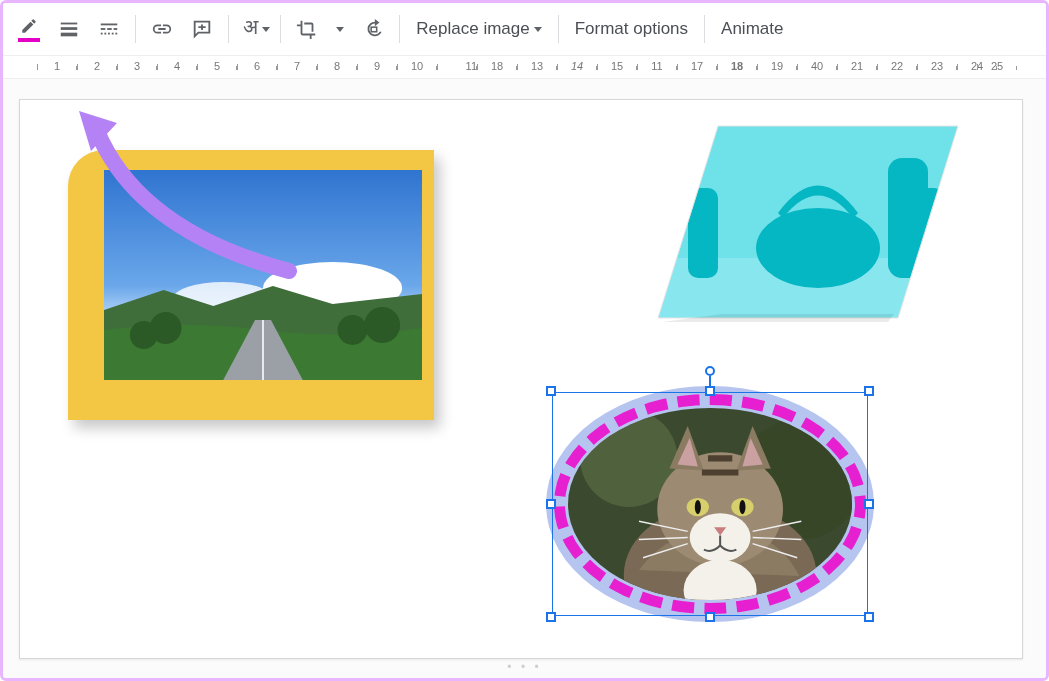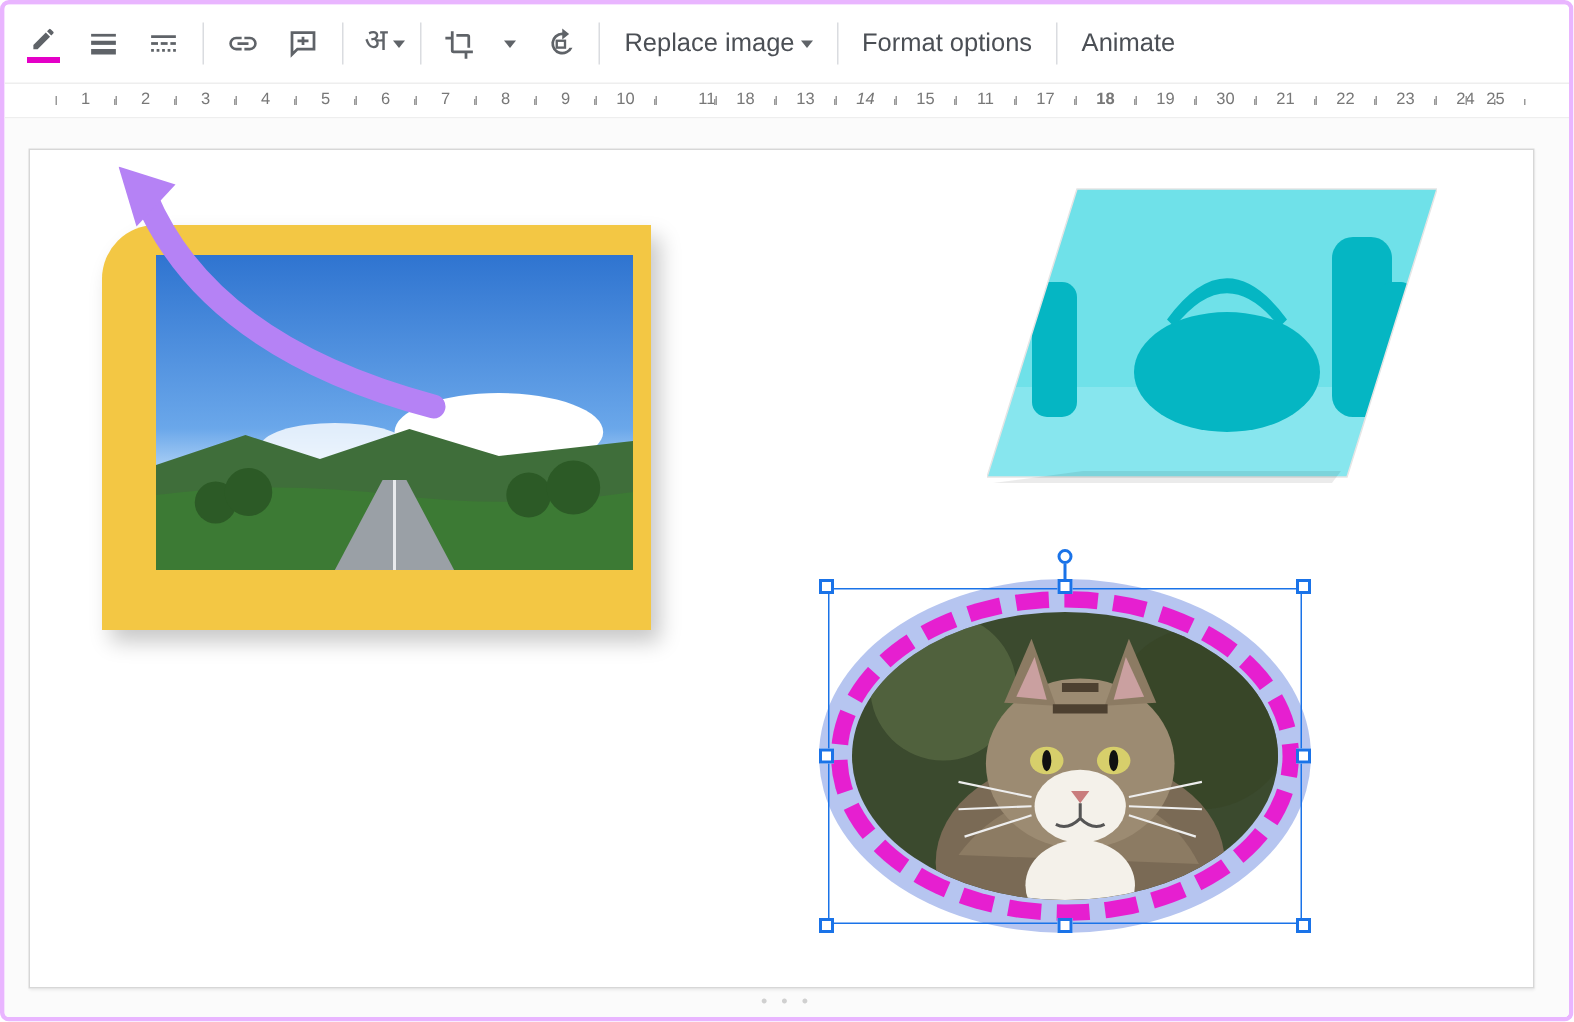--- a/index.html
+++ b/index.html
@@ -154,21 +154,21 @@
         <div class="major" style="left: 360px;"><span class="num">10</span></div>
         <div class="major" style="left: 400px; text-align: right;"><span class="num">11</span></div>
         <div class="major" style="left: 440px;"><span class="num">18</span></div>
         <div class="major" style="left: 480px;"><span class="num">13</span></div>
         <div class="major" style="left: 520px; font-style: italic;"><span class="num">14</span></div>
         <div class="major" style="left: 560px;"><span class="num">15</span></div>
         <div class="major" style="left: 600px;"><span class="num">11</span></div>
         <div class="major" style="left: 640px;"><span class="num">17</span></div>
         <div class="major" style="left: 680px; font-weight: bold;"><span class="num">18</span></div>
         <div class="major" style="left: 720px;"><span class="num">19</span></div>
-        <div class="major" style="left: 760px;"><span class="num">30</span></div>
+        <div class="major" style="left: 760px;"><span class="num">40</span></div>
         <div class="major" style="left: 800px;"><span class="num">21</span></div>
         <div class="major" style="left: 840px;"><span class="num">22</span></div>
         <div class="major" style="left: 880px;"><span class="num">23</span></div>
         <div class="major" style="left: 920px;"><span class="num">24</span></div>
         <div class="major" style="left: 940px;"><span class="num">25</span></div>
       </div>
   </div>
 
   <div class="workspace">
     <div class="slide">

